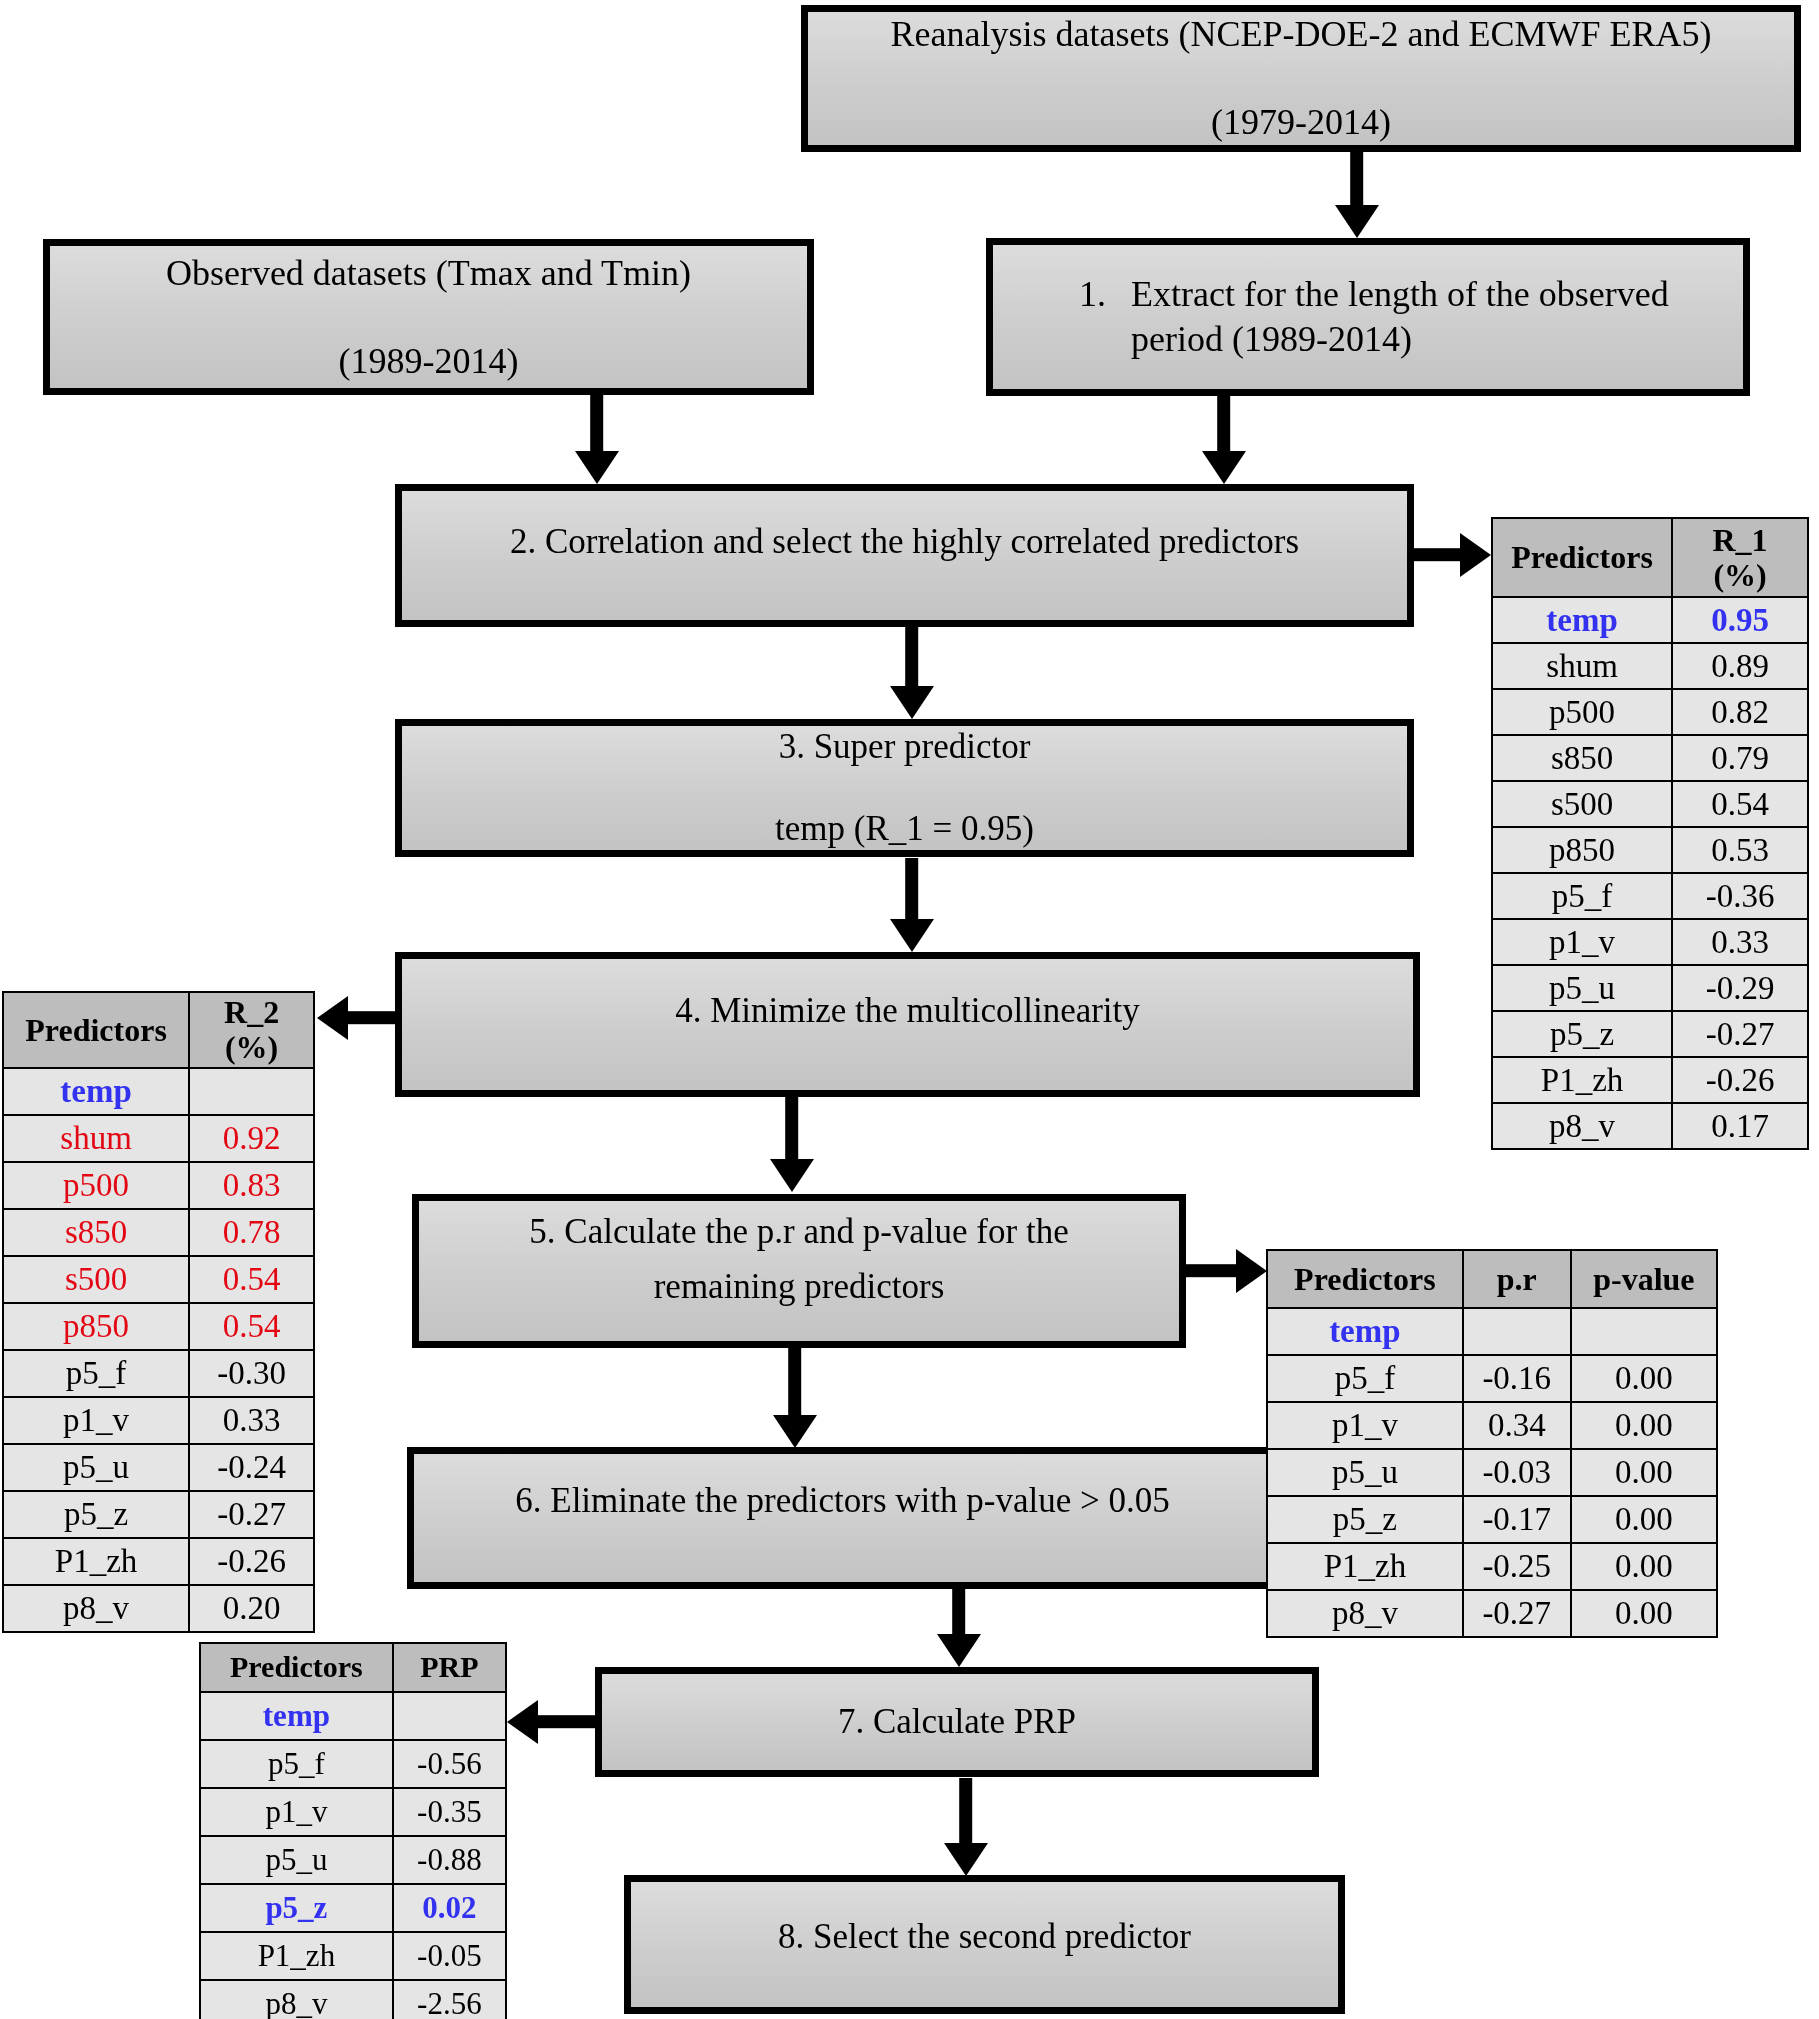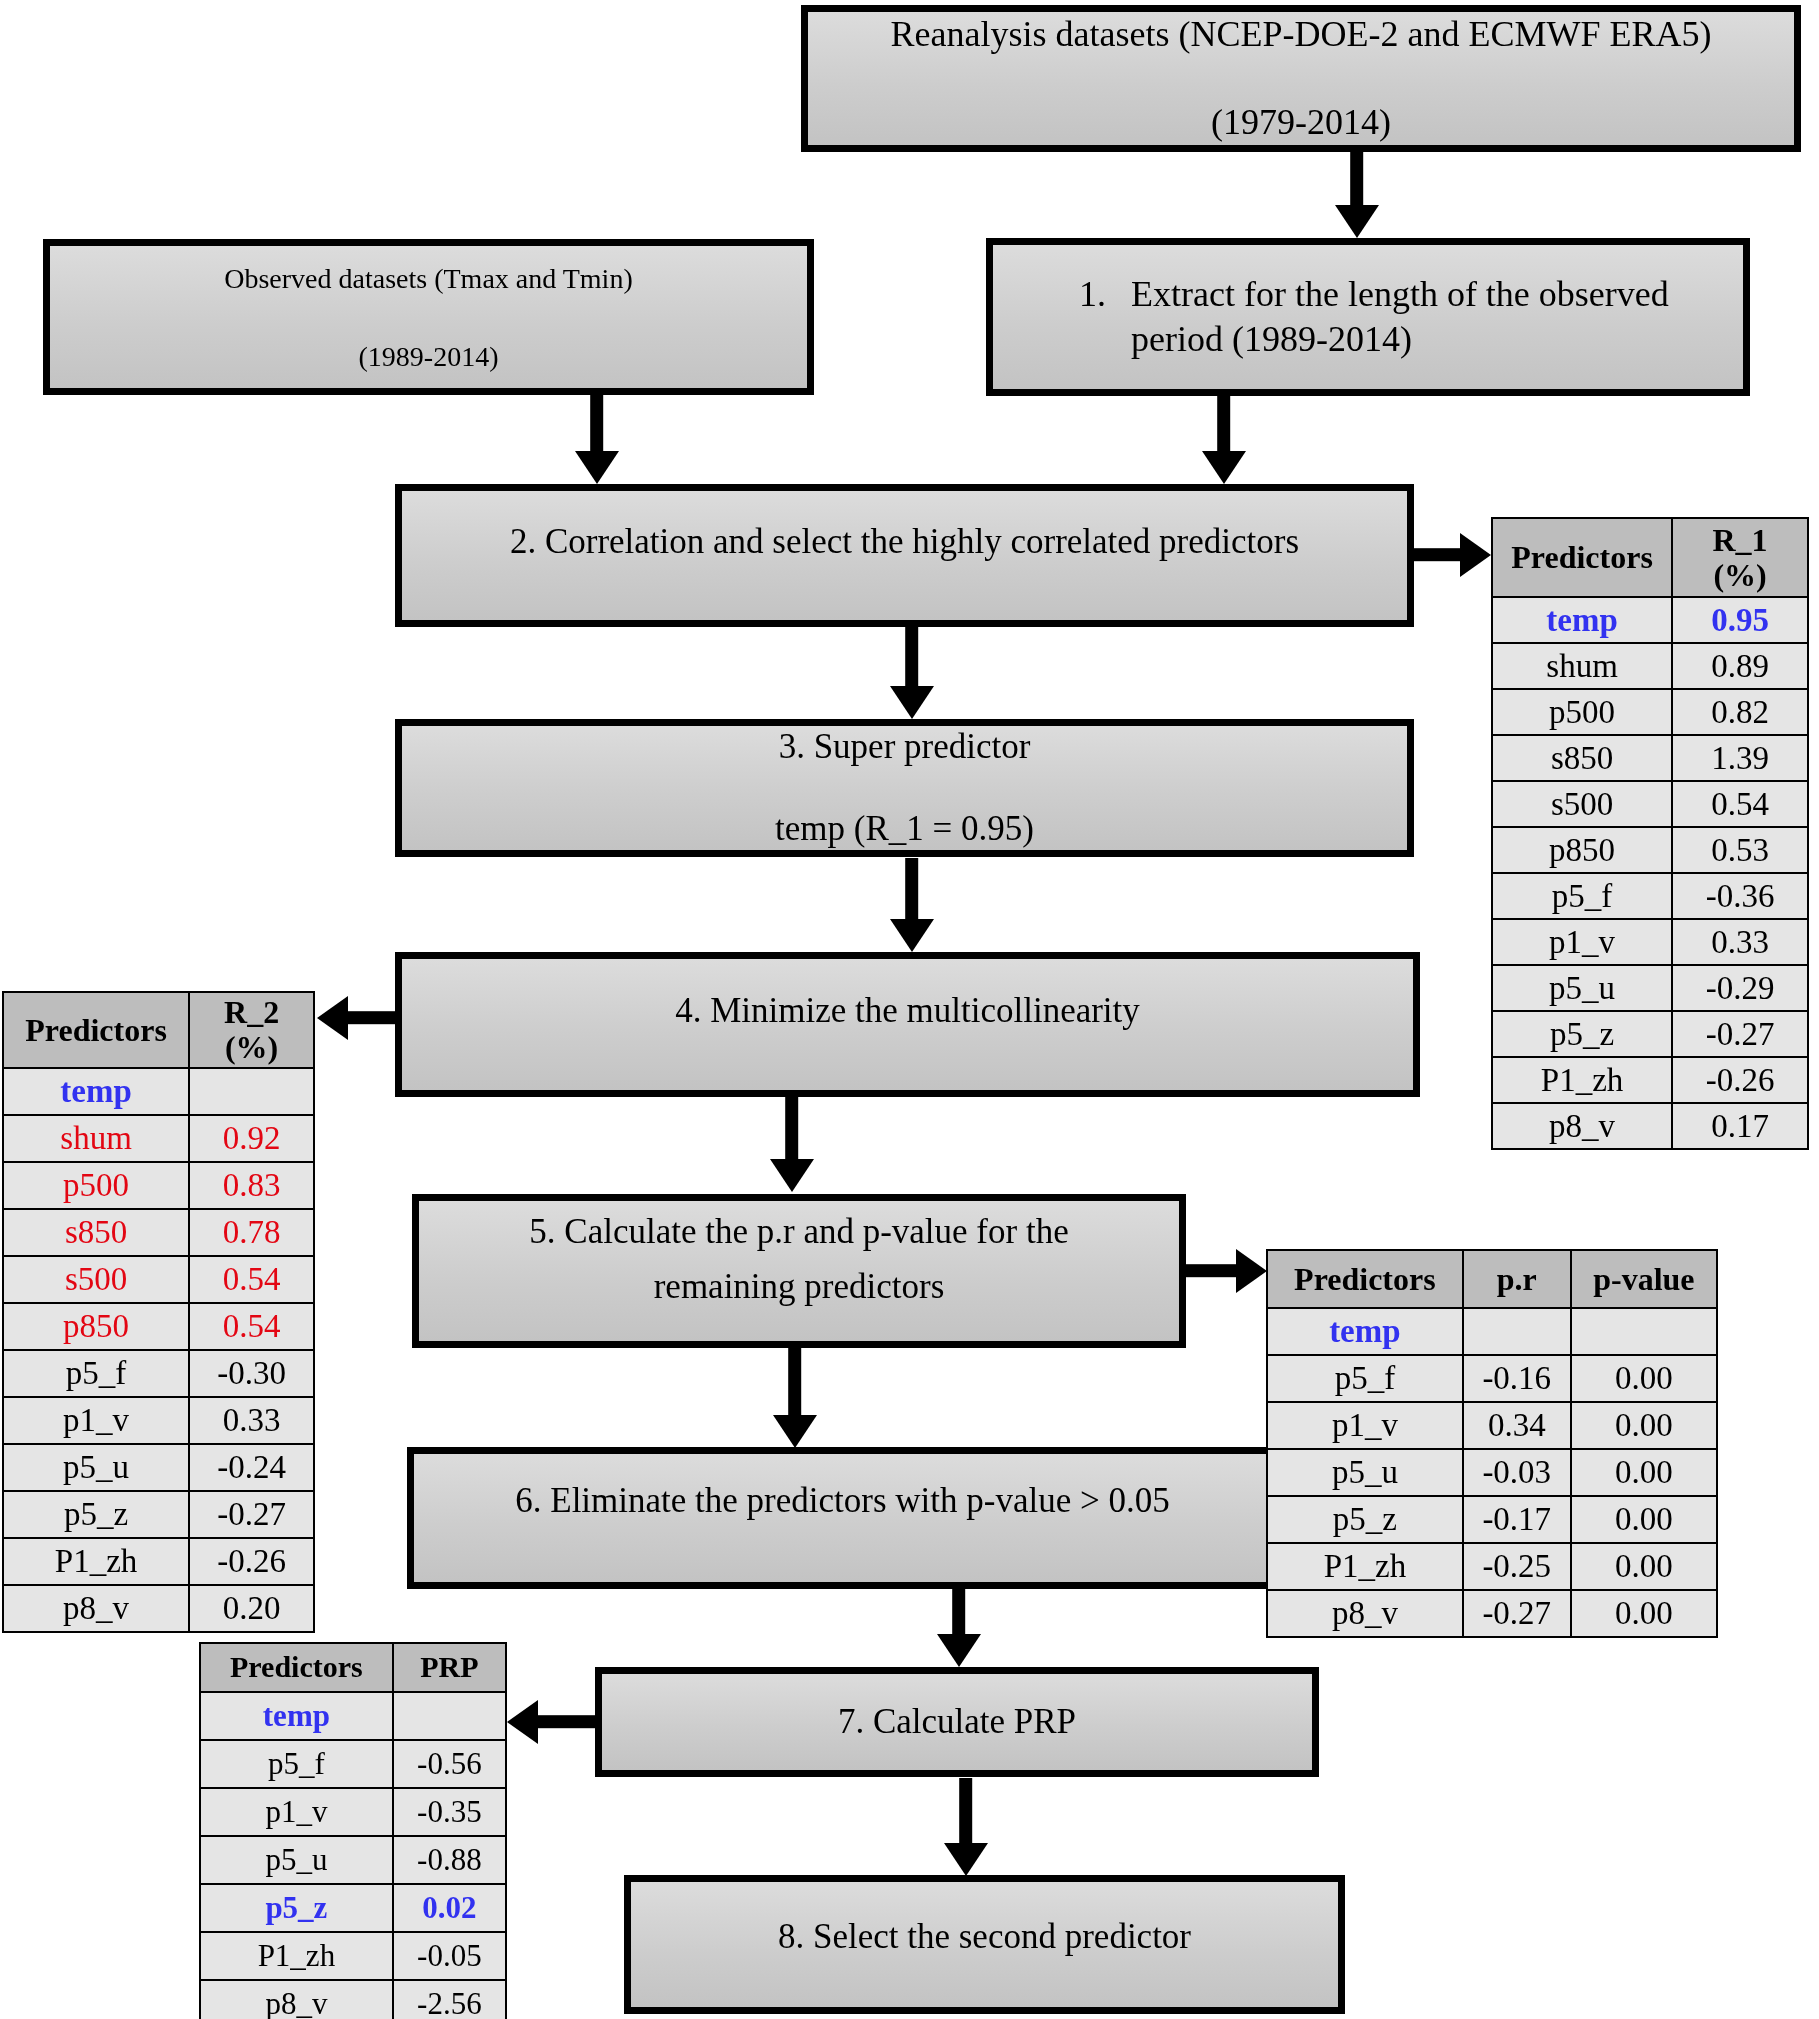--- a/index.html
+++ b/index.html
@@ -8,21 +8,21 @@
 
   
   .fbox{position:absolute;box-sizing:border-box;border:7.2px solid #000;
         background:linear-gradient(180deg,#dcdcdc 0%,#cdcdcd 55%,#c3c3c3 100%);
         display:flex;flex-direction:column;align-items:center;justify-content:center;
         font-size:35px;text-align:center;line-height:1.25;}
   .fbox .lines{display:flex;flex-direction:column;gap:43px;}
   .fbox .tight{gap:12px;}
 
   #box-reanalysis{left:801px;top:4.5px;width:1000px;height:147px;font-size:36px;}
-  #box-observed{left:43px;top:239px;width:771px;height:156px;font-size:28px;}
+  #box-observed{left:43px;top:239px;width:771px;height:156px;font-size:36px;}
   #box-step1{left:986px;top:238px;width:764px;height:158px;align-items:flex-start;
              justify-content:center;text-align:left;font-size:36px;padding:0 36px 0 86px;}
   #box-step1 .numrow{display:flex;gap:25px;}
   #box-step2{left:395px;top:484px;width:1019px;height:143px;padding-bottom:27px;}
   #box-step3{left:395px;top:719px;width:1019px;height:138px;}
   #box-step3 .lines{gap:38px;}
   #box-step4{left:395px;top:952px;width:1025px;height:145px;padding-bottom:27px;}
   #box-step5{left:412px;top:1194px;width:774px;height:154px;padding-bottom:23.5px;}
   #box-step6{left:407px;top:1447px;width:871px;height:142px;justify-content:flex-start;padding-top:25px;}
   #box-step7{left:595px;top:1667px;width:724px;height:110px;}
@@ -219,21 +219,21 @@
     <tr>
           <td>shum</td>
           <td>0.89</td>
         </tr>
     <tr>
           <td>p500</td>
           <td>0.82</td>
         </tr>
     <tr>
           <td>s850</td>
-          <td>1.39</td>
+          <td>0.79</td>
         </tr>
     <tr>
           <td>s500</td>
           <td>0.54</td>
         </tr>
     <tr>
           <td>p850</td>
           <td>0.53</td>
         </tr>
     <tr>

